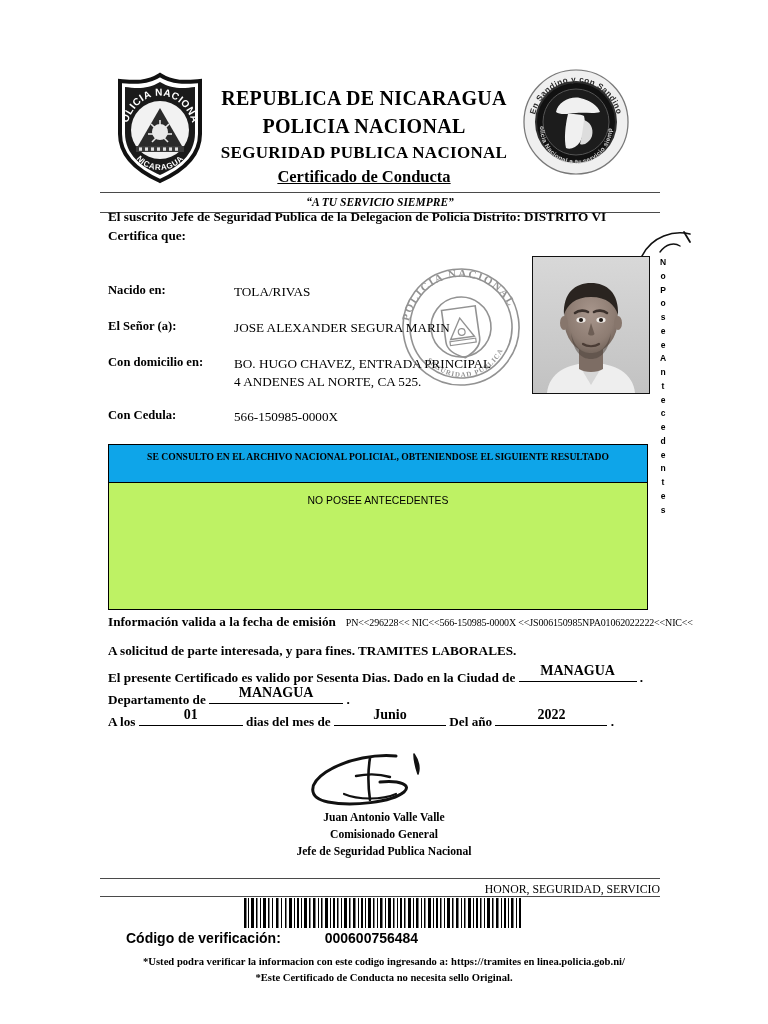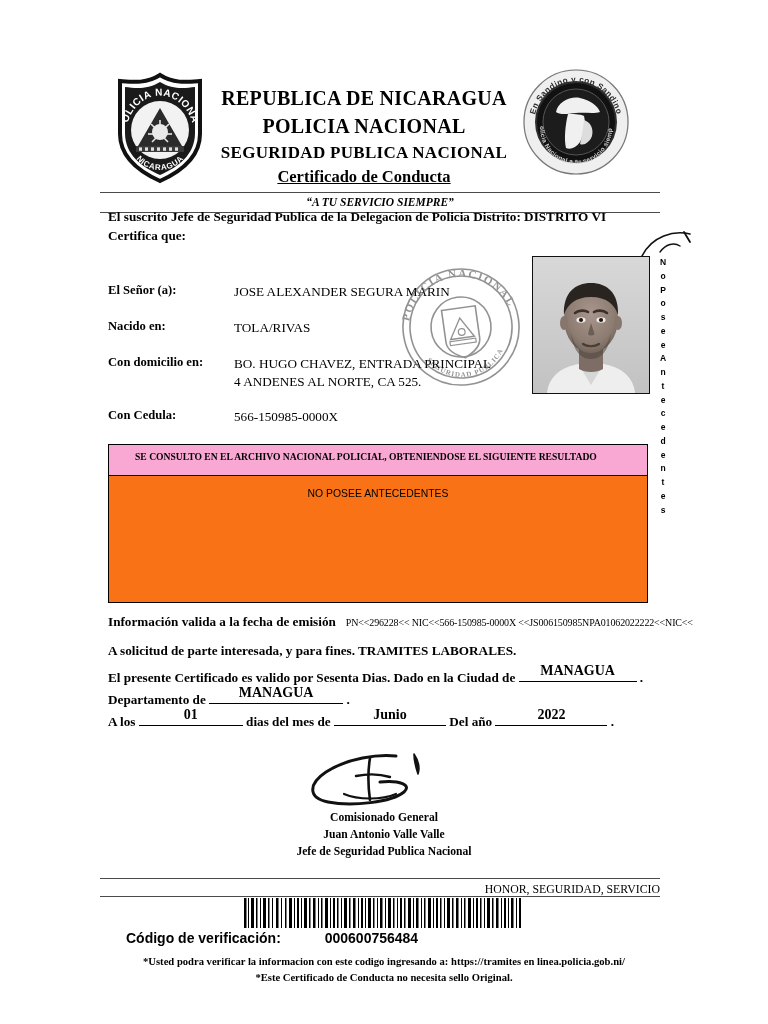--- a/index.html
+++ b/index.html
@@ -159,32 +159,32 @@
 
   
   .result-table {
     position: absolute;
     left: 108px; top: 444px;
     width: 540px;
     border: 1.4px solid #000;
     box-sizing: border-box;
   }
   .result-head {
-    background: #f9a8d4;
+    background: #0ea5e9;
     border-bottom: 1.4px solid #000;
-    text-align: left;
+    text-align: center;
     font-weight: bold;
     font-size: 9.6px;
     line-height: 1.35;
-    padding: 6px 26px 11px 26px;
+    padding: 6px 26px 18px 26px;
     box-sizing: border-box;
   }
   .result-body {
     height: 126px;
-    background: #f97316;
+    background: #bef264;
     padding-top: 7px;
     box-sizing: border-box;
     text-align: center;
   }
   .result-body .rb-text {
     font-family: "Liberation Sans", sans-serif;
     font-size: 10.4px;
   }
 
   
@@ -371,26 +371,26 @@
   <div class="motto">“A TU SERVICIO SIEMPRE”</div>
   <div class="rule-double" style="top:212px;"></div>
 
   <div class="intro">
     <div>El suscrito Jefe de Seguridad Publica de la Delegacion de Policia Distrito: DISTRITO VI</div>
     <div>Certifica que:</div>
   </div>
 
   <div class="fields">
     <div class="field-row">
+      <span class="field-label">Nacido en:</span>
+      <span class="field-value">TOLA/RIVAS</span>
+    </div>
+    <div class="field-row">
       <span class="field-label">El Señor (a):</span>
       <span class="field-value">JOSE ALEXANDER SEGURA MARIN</span>
-    </div>
-    <div class="field-row">
-      <span class="field-label">Nacido en:</span>
-      <span class="field-value">TOLA/RIVAS</span>
     </div>
     <div class="field-row" style="min-height:38px;">
       <span class="field-label">Con domicilio en:</span>
       <span class="field-value">BO. HUGO CHAVEZ, ENTRADA PRINCIPAL
 4 ANDENES AL NORTE, CA 525.</span>
     </div>
     <div class="field-row">
       <span class="field-label">Con  Cedula:</span>
       <span class="field-value">566-150985-0000X</span>
     </div>
@@ -547,22 +547,22 @@
         <path d="M96 4 C 78 2, 48 6, 26 20 C 8 32, 8 46, 28 50 C 52 55, 92 50, 104 40 C 112 33, 100 28, 80 30" stroke-width="3"></path>
         <path d="M70 6 C 68 18, 68 34, 70 48" stroke-width="2.6"></path>
         <path d="M56 24 C 66 22, 80 22, 90 25" stroke-width="2.4"></path>
         <path d="M44 42 C 58 48, 82 48, 96 42" stroke-width="2.2"></path>
         <path d="M114 2 C 118 8, 120 16, 118 22 C 116 16, 114 8, 114 2 Z" stroke-width="1.6" fill="#111111"></path>
       </g>
     </svg>
   </div>
 
   <div class="sign-block">
+    <div>Juan Antonio Valle Valle</div>
     <div>Comisionado General</div>
-    <div>Juan Antonio Valle Valle</div>
     <div>Jefe de Seguridad Publica Nacional</div>
   </div>
 
   <div class="rule-double" style="top:878px;"></div>
   <div class="footer-motto">HONOR, SEGURIDAD, SERVICIO</div>
   <div class="rule-double" style="top:896px;"></div>
 
   <div class="barcode">
     <svg viewBox="0 0 284 30" width="284" height="30" preserveAspectRatio="none" aria-hidden="true">
       <rect x="0" y="0" width="284" height="30" fill="#ffffff"></rect>

